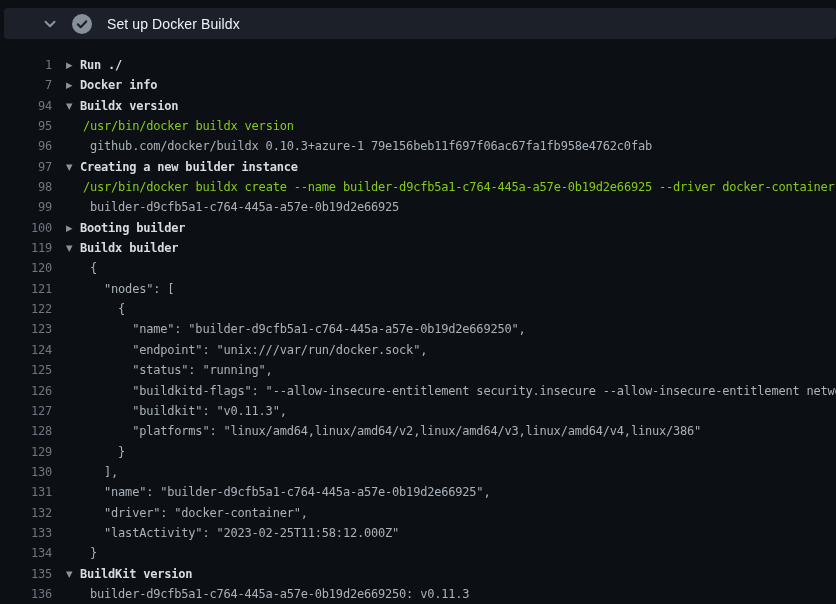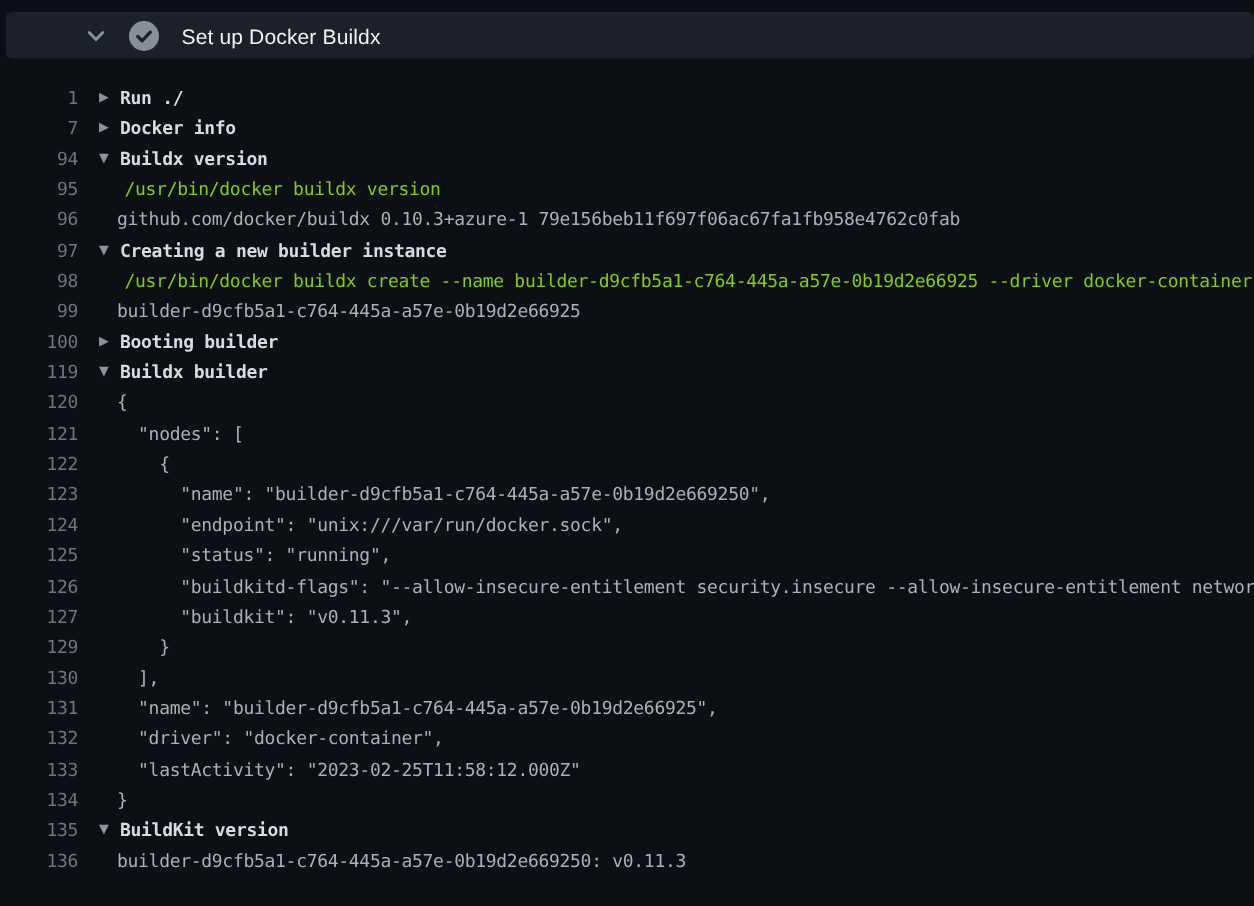--- a/index.html
+++ b/index.html
@@ -11,21 +11,21 @@
     font-family: "Liberation Sans", "DejaVu Sans", sans-serif;
   }
   
   .step-header {
     position: absolute;
     left: 4px; top: 8px; right: 0; height: 31px;
     background: #1c2129;
     border-radius: 4px;
     display: flex;
     align-items: center;
-    padding-left: 51px;
+    padding-left: 37px;
     box-sizing: border-box;
     cursor: pointer;
   }
   .chev { display: inline-flex; margin-right: 12px; }
   .statuscircle { display: inline-flex; margin-right: 14px; }
   .step-title {
     color: #eff3f8;
     font-size: 14px;
     font-weight: 500;
     letter-spacing: 0.1px;
@@ -63,21 +63,21 @@
     cursor: pointer;
     font-family: "DejaVu Sans", sans-serif;
   }
   .txt {
     white-space: pre;
     overflow: hidden;
     flex: 1 1 auto;
   }
   .row.group .txt   { color: #d6dce2; cursor: pointer; font-weight: bold; }
   .row.command .txt { color: #84cc16; margin-left: 31px; }
-  .row.output .txt  { color: #a9b1ba; margin-left: 26px; }
+  .row.output .txt  { color: #a9b1ba; margin-left: 38px; }
 </style>
 </head>
 <body>
 
 <div class="step-header">
   <span class="chev">
     <svg width="18" height="18" viewBox="0 0 18 18">
       <path d="M4.5 6.7 L9 11.3 L13.5 6.7" fill="none" stroke="#8b949e" stroke-width="2" stroke-linecap="round" stroke-linejoin="round"></path>
     </svg>
   </span>
@@ -102,20 +102,21 @@
     <div class="row group"><span class="num">100</span><span class="tri">▶</span><span class="txt">Booting builder</span></div>
     <div class="row group"><span class="num">119</span><span class="tri">▼</span><span class="txt">Buildx builder</span></div>
     <div class="row output"><span class="num">120</span><span class="txt">{</span></div>
     <div class="row output"><span class="num">121</span><span class="txt">  "nodes": [</span></div>
     <div class="row output"><span class="num">122</span><span class="txt">    {</span></div>
     <div class="row output"><span class="num">123</span><span class="txt">      "name": "builder-d9cfb5a1-c764-445a-a57e-0b19d2e669250",</span></div>
     <div class="row output"><span class="num">124</span><span class="txt">      "endpoint": "unix:///var/run/docker.sock",</span></div>
     <div class="row output"><span class="num">125</span><span class="txt">      "status": "running",</span></div>
     <div class="row output"><span class="num">126</span><span class="txt">      "buildkitd-flags": "--allow-insecure-entitlement security.insecure --allow-insecure-entitlement network.host",</span></div>
     <div class="row output"><span class="num">127</span><span class="txt">      "buildkit": "v0.11.3",</span></div>
+    <div class="row output"><span class="num">128</span><span class="txt">      "platforms": "linux/amd64,linux/amd64/v2,linux/amd64/v3,linux/amd64/v4,linux/386"</span></div>
     <div class="row output"><span class="num">129</span><span class="txt">    }</span></div>
     <div class="row output"><span class="num">130</span><span class="txt">  ],</span></div>
     <div class="row output"><span class="num">131</span><span class="txt">  "name": "builder-d9cfb5a1-c764-445a-a57e-0b19d2e66925",</span></div>
     <div class="row output"><span class="num">132</span><span class="txt">  "driver": "docker-container",</span></div>
     <div class="row output"><span class="num">133</span><span class="txt">  "lastActivity": "2023-02-25T11:58:12.000Z"</span></div>
     <div class="row output"><span class="num">134</span><span class="txt">}</span></div>
     <div class="row group"><span class="num">135</span><span class="tri">▼</span><span class="txt">BuildKit version</span></div>
     <div class="row output"><span class="num">136</span><span class="txt">builder-d9cfb5a1-c764-445a-a57e-0b19d2e669250: v0.11.3</span></div>
   </div>
 

